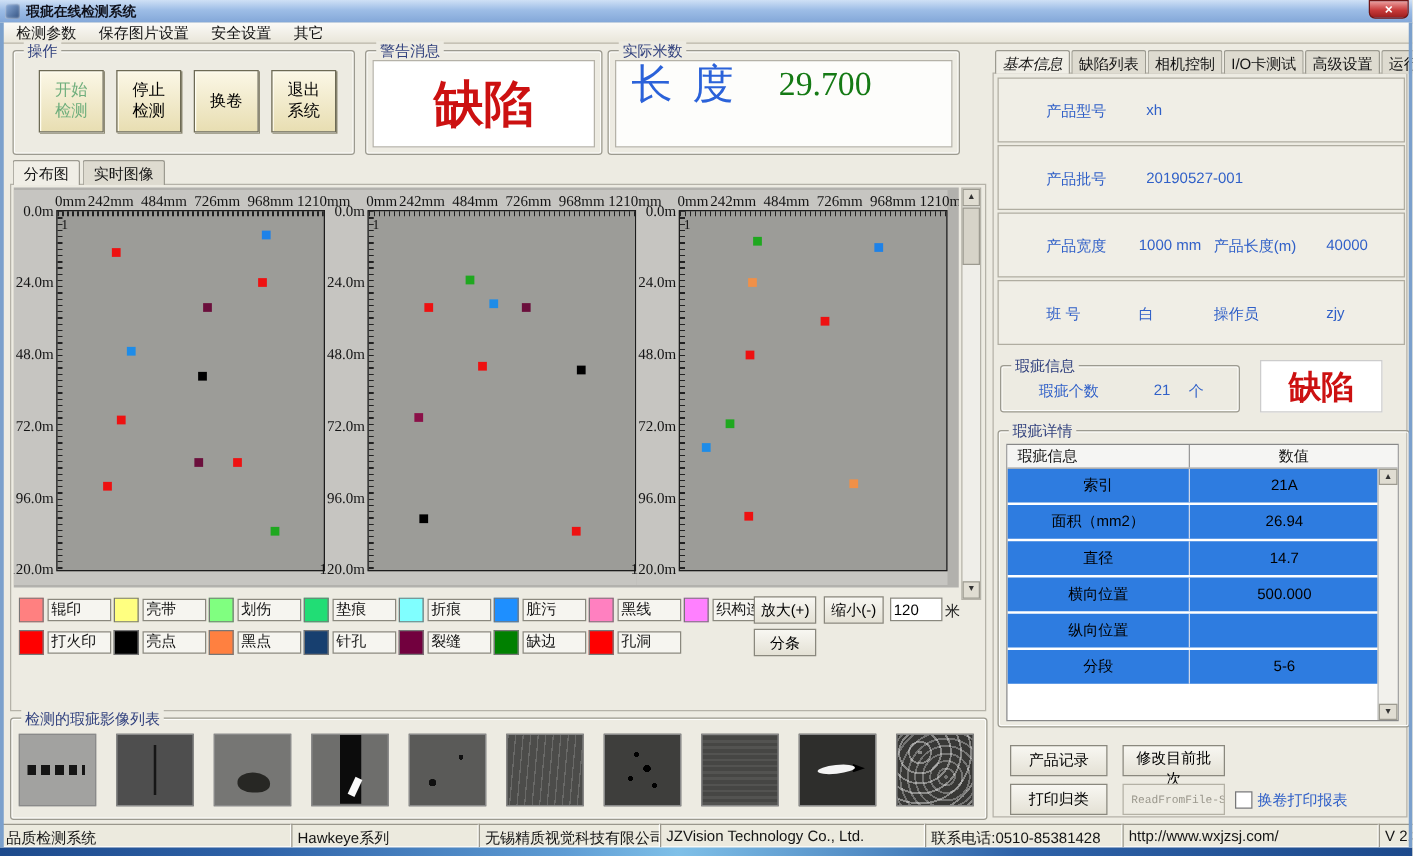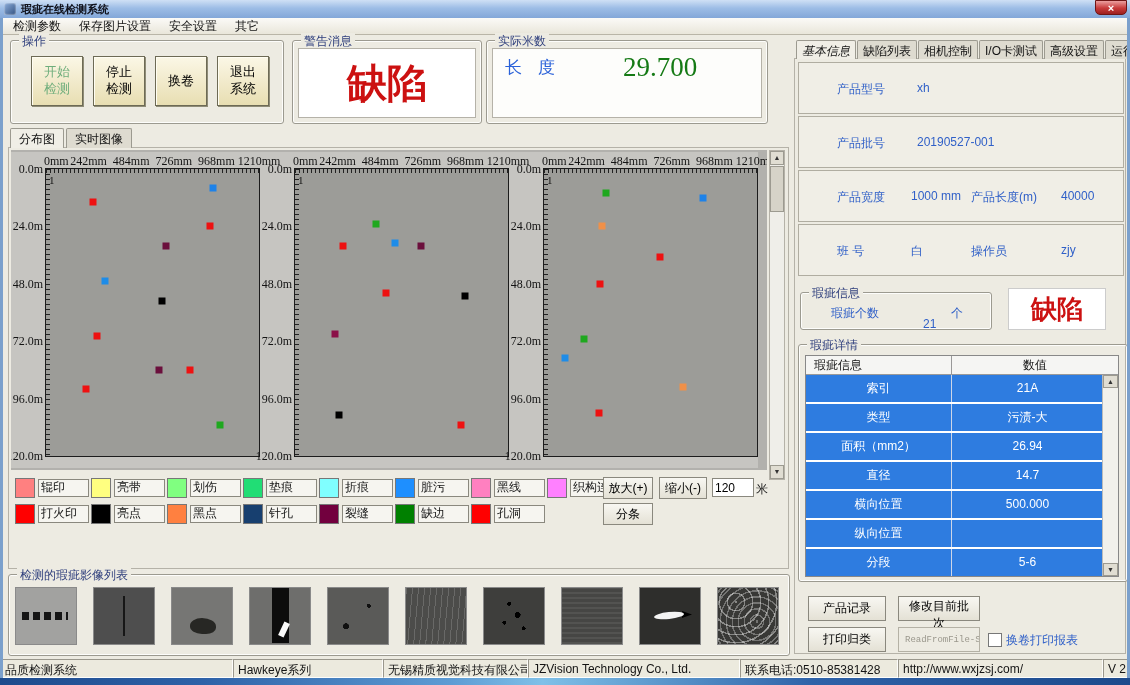--- a/index.html
+++ b/index.html
@@ -35,21 +35,21 @@
   .op-btn.start{color:#6fae7c;}
   
   .g-warn{left:292px;top:40px;width:188px;height:82px;}
   .warn-inner{position:absolute;left:5px;top:7px;right:5px;bottom:5px;background:#fff;border:1px solid #b5b2a8;
     display:flex;align-items:center;justify-content:center;}
   .warn-text{font-family:"Liberation Serif",serif;font-size:40px;font-weight:bold;}
   .g-meter{left:486px;top:40px;width:280px;height:82px;}
   .meter-inner{position:absolute;left:5px;top:7px;right:5px;bottom:5px;background:#fdfdfb;border:1px solid #b5b2a8;
     box-sizing:border-box;padding:2px 12px;}
   .meter-row{display:flex;align-items:center;height:33px;}
-  .meter-label{width:118px;color:#2b62d9;font-size:17px;font-family:"Liberation Serif",serif;letter-spacing:16px;}
+  .meter-label{width:118px;color:#2b62d9;font-size:33px;font-family:"Liberation Serif",serif;letter-spacing:16px;}
   .meter-value{font-family:"Liberation Serif",serif;font-size:27px;}
   
   .vtabs{position:absolute;left:10px;top:128px;display:flex;height:20px;z-index:2;}
   .vtab{padding:2px 8px;border:1px solid #9c9a90;border-bottom:none;background:#dedbd0;margin-right:2px;border-radius:2px 2px 0 0;}
   .vtab.active{background:#f0eee6;}
   .tabpage{position:absolute;left:8px;top:147px;width:779px;height:420px;border:1px solid #b5b2a8;background:#EDEBE2;}
   .charts-wrap{position:absolute;left:2px;top:2px;width:756px;height:320px;background:#b2b1ad;overflow:hidden;}
   .chart{position:absolute;top:2px;width:249px;height:316px;background:#c6c5c1;}
   .plot{position:absolute;left:34px;top:16px;width:213px;height:287px;background:#9c9c98;border:1px solid #1c1c1c;}
   .plot::before{content:"";position:absolute;left:0;right:0;top:0;height:4px;
@@ -112,21 +112,21 @@
   .g-dinfo{left:800px;top:292px;width:190px;height:36px;}
   .alarm-box{position:absolute;left:1008px;top:288px;width:96px;height:40px;background:#fff;border:1px solid #ccc;
     display:flex;align-items:center;justify-content:center;}
   .alarm-text{font-family:"Liberation Serif",serif;font-size:26px;font-weight:bold;}
   .g-detail{left:798px;top:344px;width:328px;height:236px;}
   .dtable{position:absolute;left:6px;top:10px;width:314px;height:222px;border:1px solid #888;background:#fff;box-sizing:border-box;}
   .dhead{height:19px;display:flex;background:#f5f5f3;border-bottom:1px solid #999;box-sizing:border-box;}
   .dhead .h1{width:146px;border-right:1px solid #999;padding-left:8px;line-height:18px;box-sizing:border-box;}
   .dhead .h2{flex:1;text-align:center;line-height:18px;}
   #detail-rows{position:absolute;left:0;top:19px;right:15px;bottom:0;overflow:hidden;}
-  .detail-row{height:27px;margin-bottom:2px;background:#2e7ce0;display:flex;color:#ffffff;align-items:center;}
+  .detail-row{height:27px;margin-bottom:2px;background:#2e7ce0;display:flex;color:#000000;align-items:center;}
   .detail-row .c1{width:146px;border-right:1px solid #cdd6e8;text-align:center;line-height:27px;box-sizing:border-box;}
   .detail-row .c2{flex:1;text-align:center;line-height:27px;}
   .tscroll{position:absolute;right:0;top:19px;bottom:0;width:15px;border-left:1px solid #bbb;background:#f2f1ec;}
   .tscroll .scroll-btn{height:13px;line-height:11px;}
   
   .act-btn{position:absolute;height:25px;background:linear-gradient(#f8f7f2,#e4e1d5);border:1px solid #8a887e;font-size:12px;text-align:center;}
   .b-record{left:808px;top:596px;width:78px;}
   .b-modify{left:898px;top:596px;width:82px;}
   .b-print{left:808px;top:627px;width:78px;}
   .b-readfile{left:898px;top:627px;width:82px;font-family:"Liberation Mono",monospace;font-size:9px;color:#9a978c;
@@ -392,42 +392,38 @@
 <div class="info-row" style="top:224px">
   <span class="ilabel" style="left:38px">班    号</span>
   <span class="ival" style="left:112px">白</span>
   <span class="ilabel" style="left:172px">操作员</span>
   <span class="ival" style="left:262px">zjy</span>
 </div>
 
 <div class="groupbox g-dinfo">
   <span class="group-label">瑕疵信息</span>
   <span class="ilabel" style="left:30px;top:12px">瑕疵个数</span>
-  <span class="ival" style="left:122px;top:24px">21</span>
+  <span class="ival" style="left:122px;top:12px">21</span>
   <span class="ival" style="left:150px;top:12px">个</span>
 </div>
 <div class="alarm-box">
   <span class="alarm-text" style="color: rgb(204, 17, 17);">缺陷</span>
 </div>
 
 <div class="groupbox g-detail">
   <span class="group-label">瑕疵详情</span>
   <div class="dtable">
     <div class="dhead">
       <span class="h1">瑕疵信息</span>
       <span class="h2">数值</span>
     </div>
     <div id="detail-rows">
         <div class="detail-row" style="background: rgb(46, 124, 224);">
           <span class="c1">索引</span>
           <span class="c2">21A</span>
-        </div>
-        <div class="detail-row" style="background: rgb(46, 124, 224);">
-          <span class="c1">类型</span>
-          <span class="c2">污渍-大</span>
         </div>
         <div class="detail-row" style="background: rgb(46, 124, 224);">
           <span class="c1">面积（mm2）</span>
           <span class="c2">26.94</span>
         </div>
         <div class="detail-row" style="background: rgb(46, 124, 224);">
           <span class="c1">直径</span>
           <span class="c2">14.7</span>
         </div>
         <div class="detail-row" style="background: rgb(46, 124, 224);">

